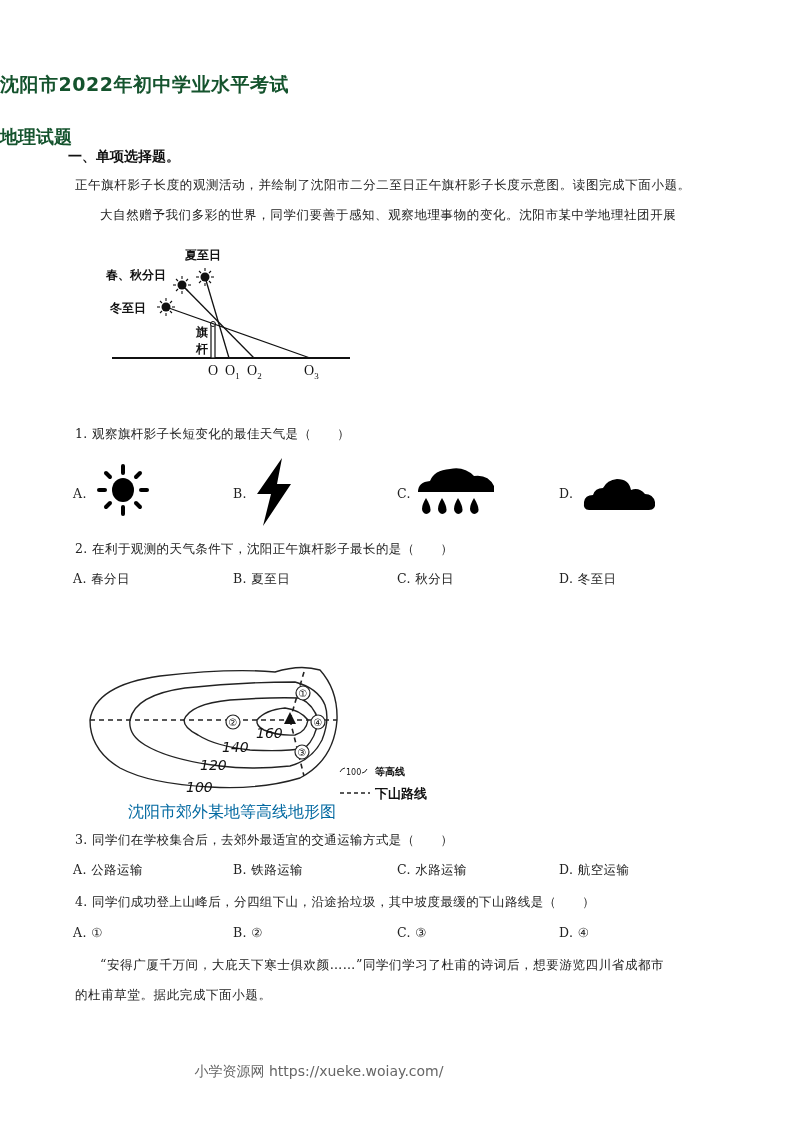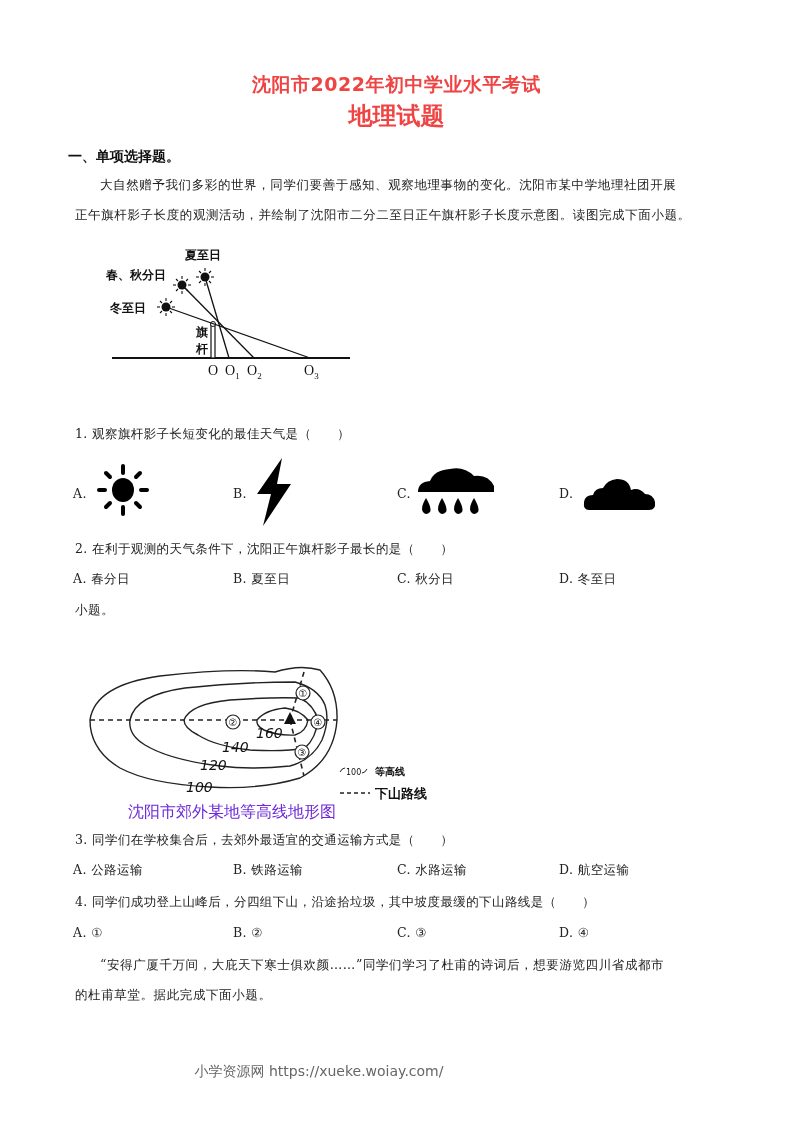--- a/index.html
+++ b/index.html
@@ -1,40 +1,40 @@
 <!DOCTYPE html>
 <html><head>
 <meta charset="utf-8">
 <style>
   html, body { margin:0; padding:0; background:#ffffff; }
   body { width:793px; height:1122px; position:relative; overflow:hidden; color:#111; font-family:"DejaVu Serif","Liberation Serif",serif; }
   .abs { position:absolute; }
-  .title { left:0; width:793px; text-align:center; font-family:"DejaVu Sans","Liberation Sans",sans-serif; font-weight:bold; color:#ef4444; }
+  .title { left:0; width:793px; text-align:left; font-family:"DejaVu Sans","Liberation Sans",sans-serif; font-weight:bold; color:#14532d; }
   .t1 { top:72px; font-size:19px; letter-spacing:0.5px; }
-  .t2 { top:100px; font-size:24px; }
+  .t2 { top:125px; font-size:18px; }
   .sec { left:68px; top:148px; font-size:14px; font-weight:bold; font-family:"DejaVu Sans","Liberation Sans",sans-serif; }
   .para { left:75px; width:650px; font-size:12.5px; line-height:30px; letter-spacing:0.6px; color:#222; }
   .para .indent { display:inline-block; width:25px; }
   .q { left:75px; font-size:12.5px; color:#222; letter-spacing:0.4px; }
   .opt { font-size:12.5px; color:#222; letter-spacing:0.4px; }
   .footer { left:0; width:638px; top:1063px; text-align:center; font-size:14px; color:#666; font-family:"DejaVu Sans","Liberation Sans",sans-serif; }
   .caption { font-family:"DejaVu Sans","Liberation Sans",sans-serif; font-weight:bold; color:#111; }
   svg text { font-family:"DejaVu Sans","Liberation Sans",sans-serif; }
 </style>
 </head>
 <body>
 
 <div class="abs title t1">沈阳市2022年初中学业水平考试</div>
 <div class="abs title t2">地理试题</div>
 
 <div class="abs sec">一、单项选择题。</div>
 
 <div class="abs para" style="top:170px;">
+  <div><span>正午旗杆影子长度的观测活动，并绘制了沈阳市二分二至日正午旗杆影子长度示意图。读图完成下面小题。</span></div>
   <div><span class="indent"></span><span>大自然赠予我们多彩的世界，同学们要善于感知、观察地理事物的变化。沈阳市某中学地理社团开展</span></div>
-  <div><span>正午旗杆影子长度的观测活动，并绘制了沈阳市二分二至日正午旗杆影子长度示意图。读图完成下面小题。</span></div>
 </div>
 
 <div class="abs" style="left:70px; top:240px; width:340px; height:170px;">
   <svg width="340" height="135" viewBox="70 240 340 135">
 
     <line x1="112" y1="358" x2="350" y2="358" stroke="#111" stroke-width="2.2"></line>
 
     <rect x="211" y="324" width="4" height="34" fill="#fff" stroke="#111" stroke-width="1.2"></rect>
     <circle cx="213" cy="324" r="2.5" fill="#fff" stroke="#111" stroke-width="1"></circle>
 
@@ -140,21 +140,20 @@
   <path d="M6,32 Q0,32 1,24 Q2,17 10,17 Q12,10 20,10 Q24,2 34,1 Q46,1 48,12 Q56,9 62,16 Q70,16 72,24 Q73,32 66,32 Z" fill="#000"></path>
 </svg>
 
 <div class="abs q" style="top:541px;">2. 在利于观测的天气条件下，沈阳正午旗杆影子最长的是（　　）</div>
 <div class="abs opt" style="left:73px; top:571px;"><span>A.</span> <span>春分日</span></div>
 <div class="abs opt" style="left:233px; top:571px;"><span>B.</span> <span>夏至日</span></div>
 <div class="abs opt" style="left:397px; top:571px;"><span>C.</span> <span>秋分日</span></div>
 <div class="abs opt" style="left:559px; top:571px;"><span>D.</span> <span>冬至日</span></div>
 
 <div class="abs para" style="top:595px;">
-  <div><span>小题。</span></div>
 </div>
 
 <div class="abs" style="left:80px; top:660px; width:380px; height:170px;">
   <svg width="380" height="170" viewBox="80 660 380 170">
     <g fill="none" stroke="#222" stroke-width="1.4">
 
       <path d="M90,720 Q95,685 160,676 Q230,668 275,672 Q300,664 320,670 Q338,690 337,720 Q334,760 300,778 Q260,790 210,787 Q150,784 120,768 Q90,750 90,720 Z"></path>
 
       <path d="M130,720 Q135,695 185,688 Q240,682 295,682 Q318,688 325,705 Q330,720 322,740 Q312,760 290,766 Q250,770 220,766 Q170,760 145,745 Q128,735 130,720 Z"></path>
 
@@ -191,21 +190,21 @@
       <text x="256" y="738">160</text>
     </g>
 
     <path d="M340,772 Q342,768 345,768" stroke="#222" fill="none" stroke-width="1"></path>
     <text x="346" y="775" font-size="8" fill="#111">100</text>
     <path d="M362,773 Q365,773 367,769" stroke="#222" fill="none" stroke-width="1"></path>
     <line x1="340" y1="793" x2="370" y2="793" stroke="#222" stroke-width="1.6" stroke-dasharray="4,3"></line>
   </svg>
   <div class="abs caption" style="left:295px; top:105px; font-size:10px;">等高线</div>
   <div class="abs caption" style="left:295px; top:125px; font-size:13px;">下山路线</div>
-  <div class="abs" style="left:48px; top:142px; font-size:16px; color:#6d28d9; font-family:'DejaVu Sans','Liberation Sans',sans-serif;">沈阳市郊外某地等高线地形图</div>
+  <div class="abs" style="left:48px; top:142px; font-size:16px; color:#0369a1; font-family:'DejaVu Sans','Liberation Sans',sans-serif;">沈阳市郊外某地等高线地形图</div>
 </div>
 
 <div class="abs q" style="top:832px;">3. 同学们在学校集合后，去郊外最适宜的交通运输方式是（　　）</div>
 <div class="abs opt" style="left:73px; top:862px;"><span>A.</span> <span>公路运输</span></div>
 <div class="abs opt" style="left:233px; top:862px;"><span>B.</span> <span>铁路运输</span></div>
 <div class="abs opt" style="left:397px; top:862px;"><span>C.</span> <span>水路运输</span></div>
 <div class="abs opt" style="left:559px; top:862px;"><span>D.</span> <span>航空运输</span></div>
 
 <div class="abs q" style="top:894px;">4. 同学们成功登上山峰后，分四组下山，沿途拾垃圾，其中坡度最缓的下山路线是（　　）</div>
 <div class="abs opt" style="left:73px; top:925px;"><span>A.</span> <span>①</span></div>

